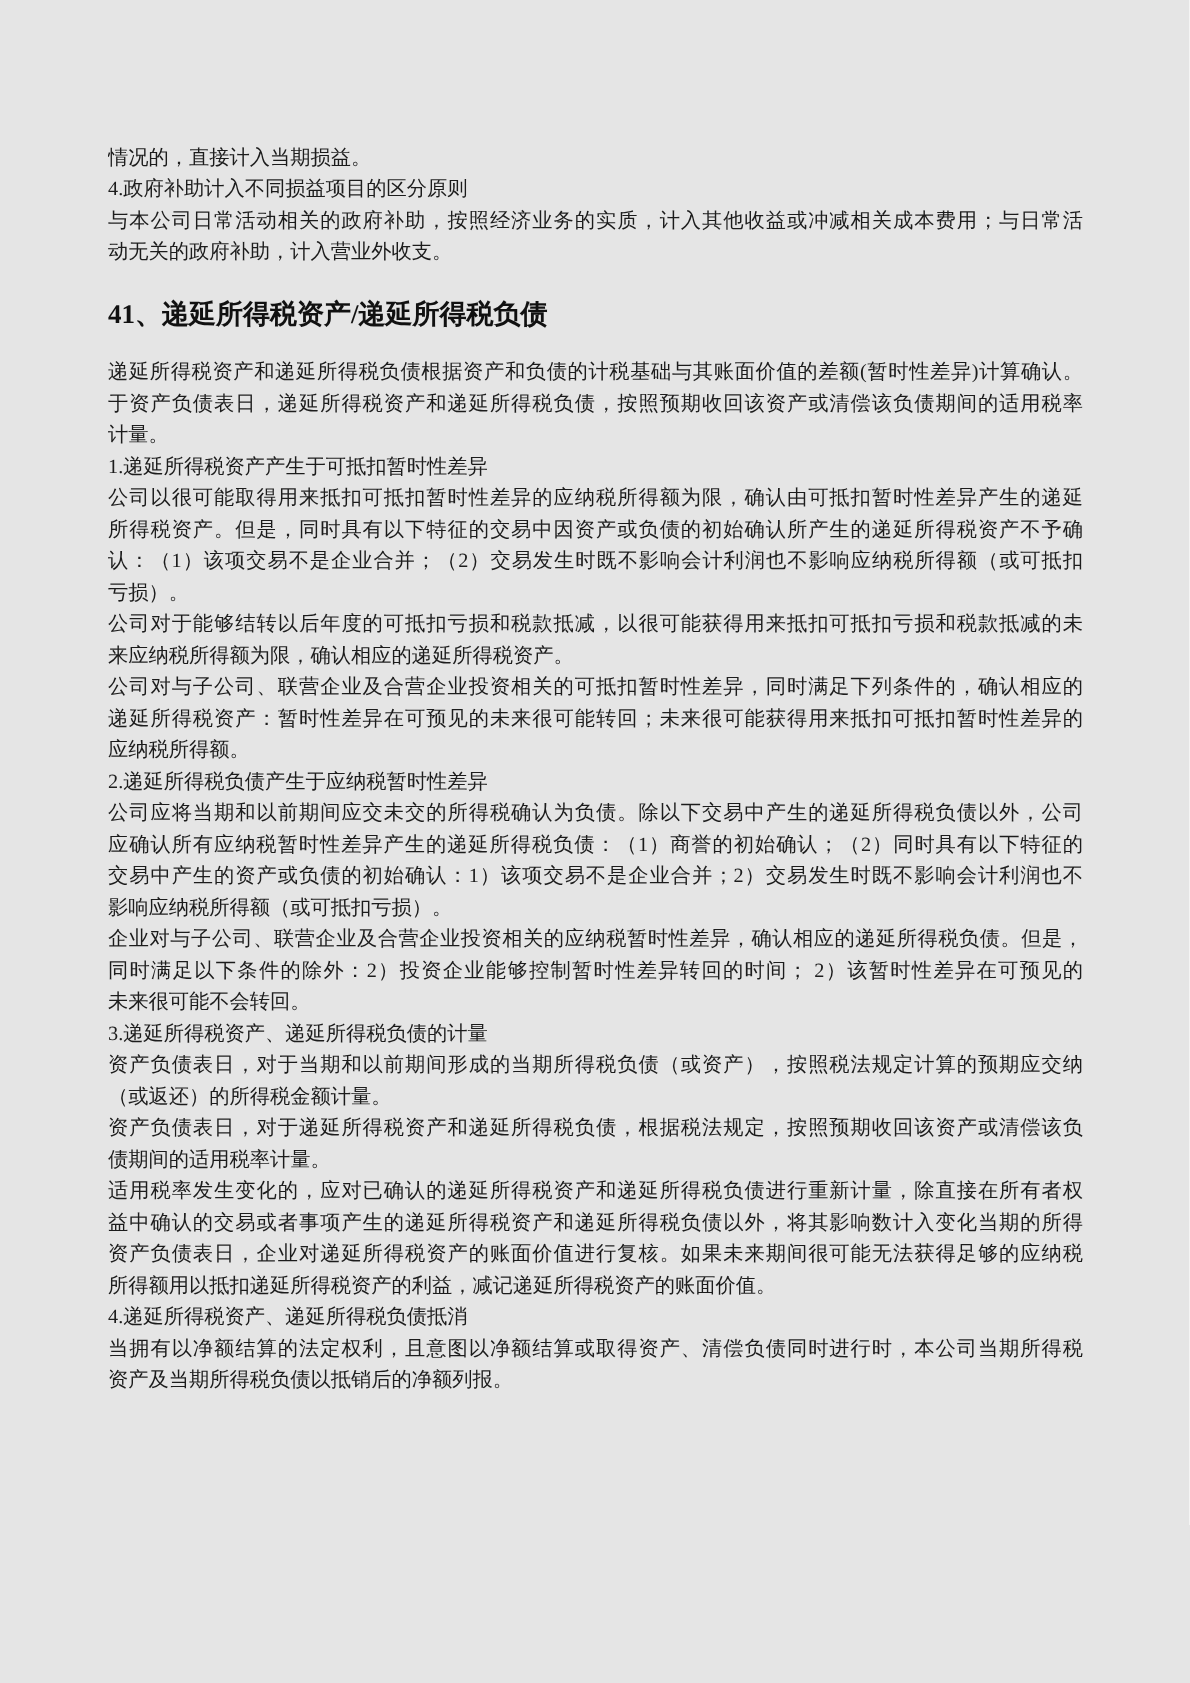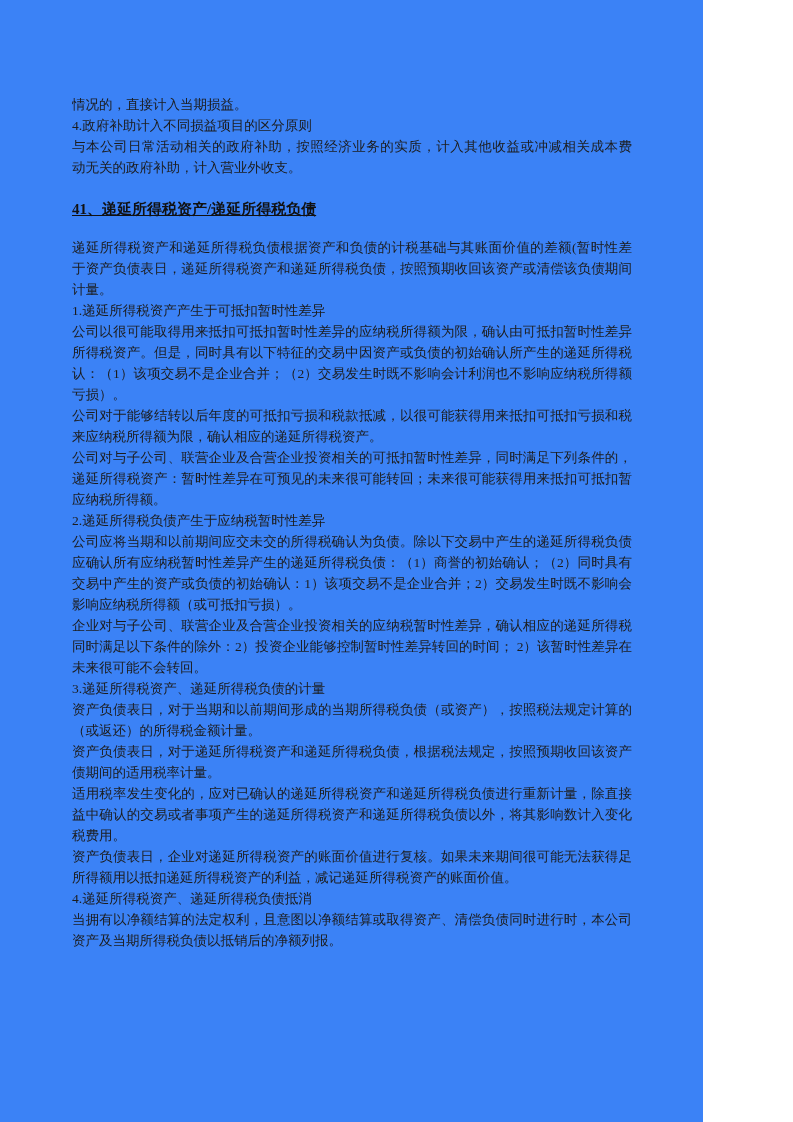--- a/index.html
+++ b/index.html
@@ -2,23 +2,23 @@
 <html><head>
 <meta charset="utf-8">
 <style>
   html, body {
     margin: 0;
     padding: 0;
     background: #ffffff;
   }
   .page {
     position: relative;
-    width: 703px;
+    width: 793px;
     height: 1122px;
-    background: #3b82f6;
+    background: #e5e5e5;
     overflow: hidden;
     font-family: "Liberation Serif", "DejaVu Serif", serif;
     color: #1c1c1c;
   }
   .content {
     padding: 94px 71px 0 72px; 
   }
   .para {
     margin: 0;
   }
@@ -31,27 +31,26 @@
     color: #1c1c1c;
   }
   
   .line.j {
     white-space: normal;
     text-align: justify;
     text-align-last: justify;
     text-justify: inter-character;
   }
   .heading {
-    font-size: 15px;
+    font-size: 18px;
     font-weight: bold;
     line-height: 21px;
     margin: 21px 0 17px 0;
     color: #111111;
     white-space: nowrap;
-    text-decoration: underline;
   }
 </style>
 </head>
 <body>
 
 <div class="page">
   <div class="content">
       <div class="para">
         <div class="line">情况的，直接计入当期损益。</div>
       </div>
@@ -107,21 +106,20 @@
         <div class="line j">资产负债表日，对于当期和以前期间形成的当期所得税负债（或资产），按照税法规定计算的预期应交纳</div>
         <div class="line">（或返还）的所得税金额计量。</div>
       </div>
       <div class="para">
         <div class="line j">资产负债表日，对于递延所得税资产和递延所得税负债，根据税法规定，按照预期收回该资产或清偿该负</div>
         <div class="line">债期间的适用税率计量。</div>
       </div>
       <div class="para">
         <div class="line j">适用税率发生变化的，应对已确认的递延所得税资产和递延所得税负债进行重新计量，除直接在所有者权</div>
         <div class="line j">益中确认的交易或者事项产生的递延所得税资产和递延所得税负债以外，将其影响数计入变化当期的所得</div>
-        <div class="line">税费用。</div>
       </div>
       <div class="para">
         <div class="line j">资产负债表日，企业对递延所得税资产的账面价值进行复核。如果未来期间很可能无法获得足够的应纳税</div>
         <div class="line">所得额用以抵扣递延所得税资产的利益，减记递延所得税资产的账面价值。</div>
       </div>
       <div class="para">
         <div class="line">4.递延所得税资产、递延所得税负债抵消</div>
       </div>
       <div class="para">
         <div class="line j">当拥有以净额结算的法定权利，且意图以净额结算或取得资产、清偿负债同时进行时，本公司当期所得税</div>

